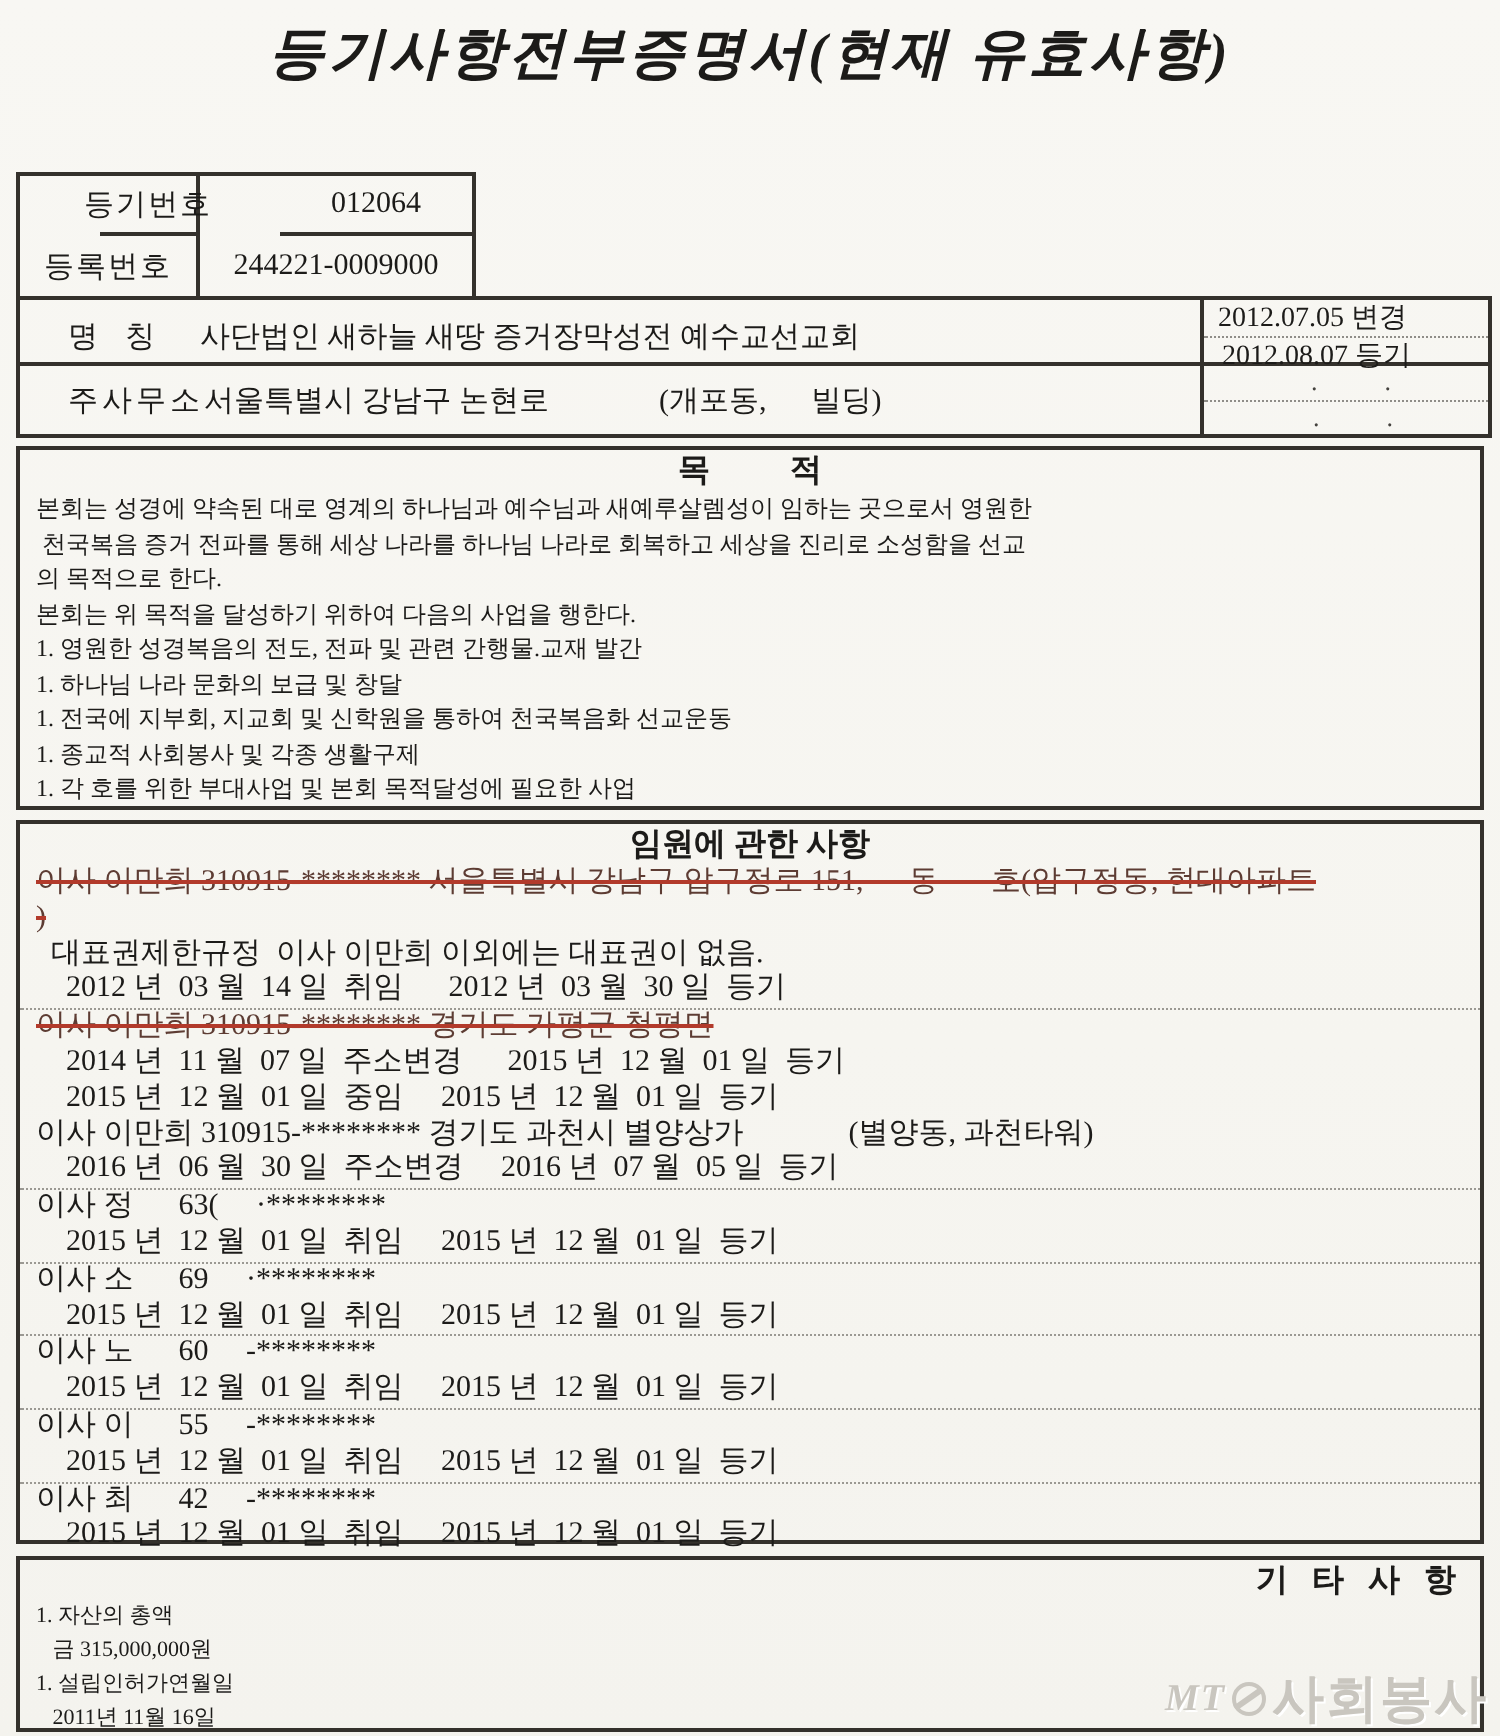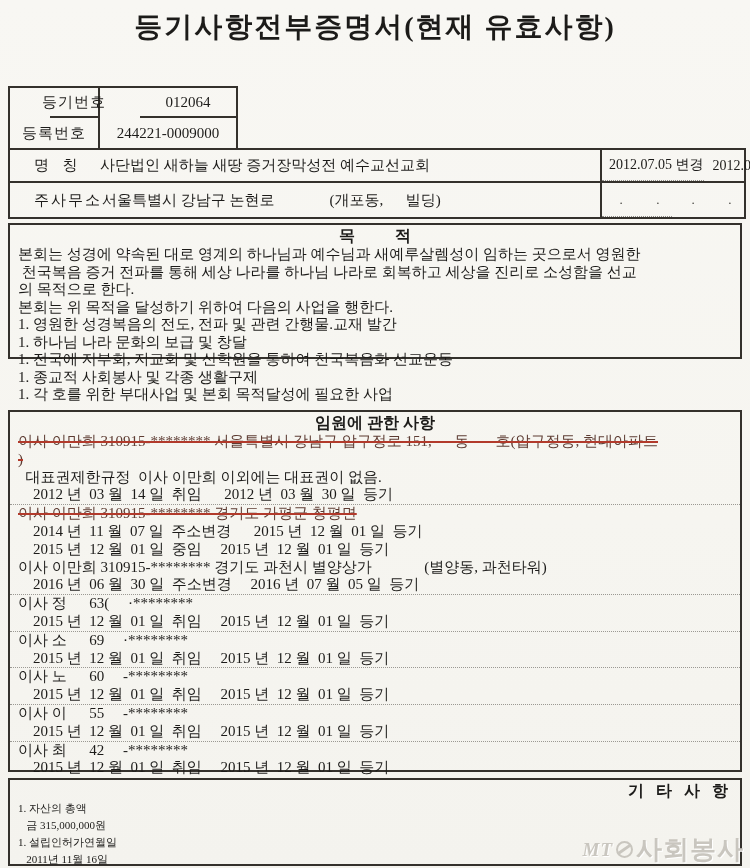--- a/index.html
+++ b/index.html
@@ -5,49 +5,49 @@
   html,body{margin:0;padding:0;background:#e9e8e4;}
   .page{
     position:relative;width:750px;height:868px;margin:0 auto;
     background:linear-gradient(180deg,#f8f7f3 0%,#f6f5f0 60%,#f4f3ee 100%);
     color:#1c1b19;
     font-family:"Liberation Serif","DejaVu Serif",serif;
     overflow:hidden;
   }
   .title{
     position:absolute;top:8px;left:0;right:0;text-align:center;
-    font-size:28px;font-weight:700;letter-spacing:2px;white-space:pre;
+    font-size:28px;font-weight:700;letter-spacing:2px;white-space:pre;font-style:italic;
   }
   .box{position:absolute;border:2px solid #34312c;background:transparent;}
   
   .box1{left:8px;top:86px;width:226px;height:60px;display:grid;
         grid-template-columns:90px 1fr;grid-template-rows:1fr 1fr;}
   .box1 .cell{display:flex;align-items:center;justify-content:center;
         font-size:15px;white-space:pre;}
   .box1 .lbl{border-right:2px solid #34312c;letter-spacing:1px;}
   .box1 .r1{border-bottom:2px solid #34312c;margin-left:40px;}
   
   .box2{left:8px;top:148px;width:734px;height:67px;display:grid;
         grid-template-rows:33px 1fr;}
   .b2row{display:grid;grid-template-columns:1fr 144px;}
   .b2row.top{border-bottom:2px solid #34312c;}
   .b2left{display:flex;align-items:center;padding-left:24px;font-size:15px;white-space:pre;}
   .flabel{display:inline-block;min-width:66px;letter-spacing:2px;}
   .fval{white-space:pre;}
   .fnote{margin-left:55px;white-space:pre;}
-  .b2right{border-left:2px solid #34312c;display:flex;flex-direction:row;font-size:14px;}
+  .b2right{border-left:2px solid #34312c;display:flex;flex-direction:column;font-size:14px;}
   .b2right .dline{flex:1;display:flex;align-items:center;padding-left:7px;
         border-bottom:1px dotted #8f8d88;white-space:pre;}
   .b2right .dline2{flex:1;display:flex;align-items:center;padding-left:9px;white-space:pre;}
   .b2right.dots .dline,.b2right.dots .dline2{justify-content:center;color:#44423e;
         letter-spacing:2px;font-size:13px;}
   
   .sechead{text-align:center;font-weight:700;font-size:16px;line-height:20px;white-space:pre;}
-  .box3{left:8px;top:223px;width:734px;height:136px;padding:1px 8px 0;box-sizing:border-box;}
-  .box3 .tline{font-size:15px;line-height:17.5px;white-space:pre-wrap;font-family:Liberation Serif, serif;}
+  .box3{left:8px;top:223px;width:734px;height:182px;padding:1px 8px 0;box-sizing:border-box;}
+  .box3 .tline{font-size:12px;line-height:17.5px;white-space:pre-wrap;font-family:Liberation Serif, serif;}
   .box4{left:8px;top:410px;width:734px;height:362px;padding:1px 8px 16px;box-sizing:border-box;}
   .box4 .tline{font-size:15px;line-height:17.8px;white-space:pre-wrap;}
   .box5{left:8px;top:778px;width:734px;height:88px;padding:1px 8px 0;box-sizing:border-box;}
   .box5 .sechead{line-height:19px;letter-spacing:4px;text-align:right;}
   .box5 .tline{font-size:11px;line-height:17px;white-space:pre-wrap;}
   .struck{
     color:#5d3c33;
     text-decoration:line-through;
     text-decoration-color:#b23a2b;
     text-decoration-thickness:2px;

